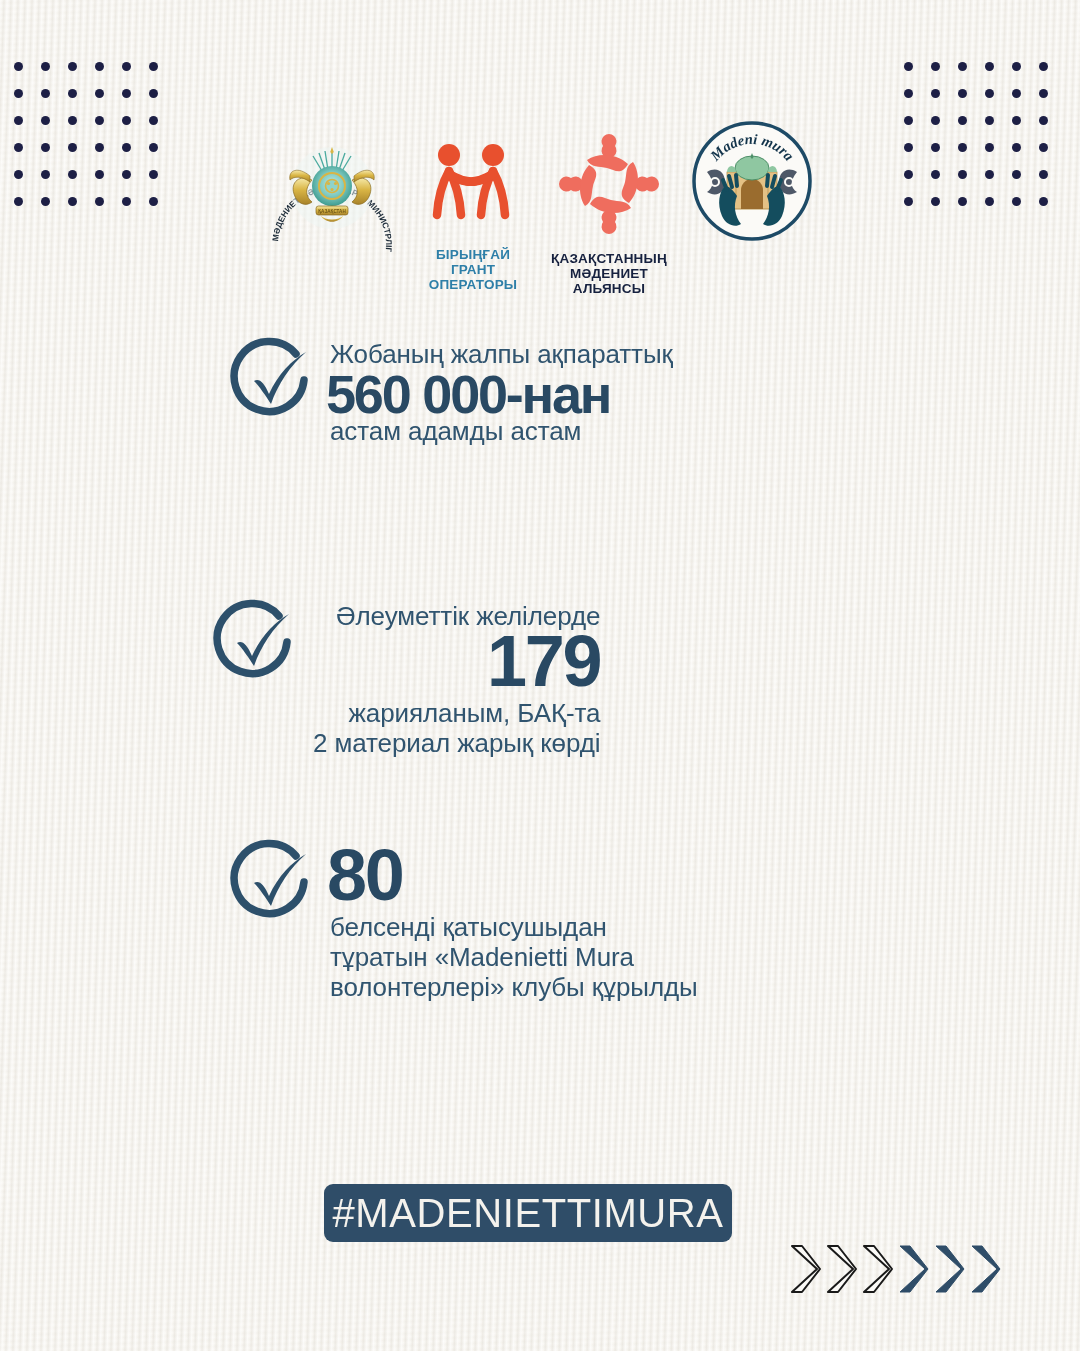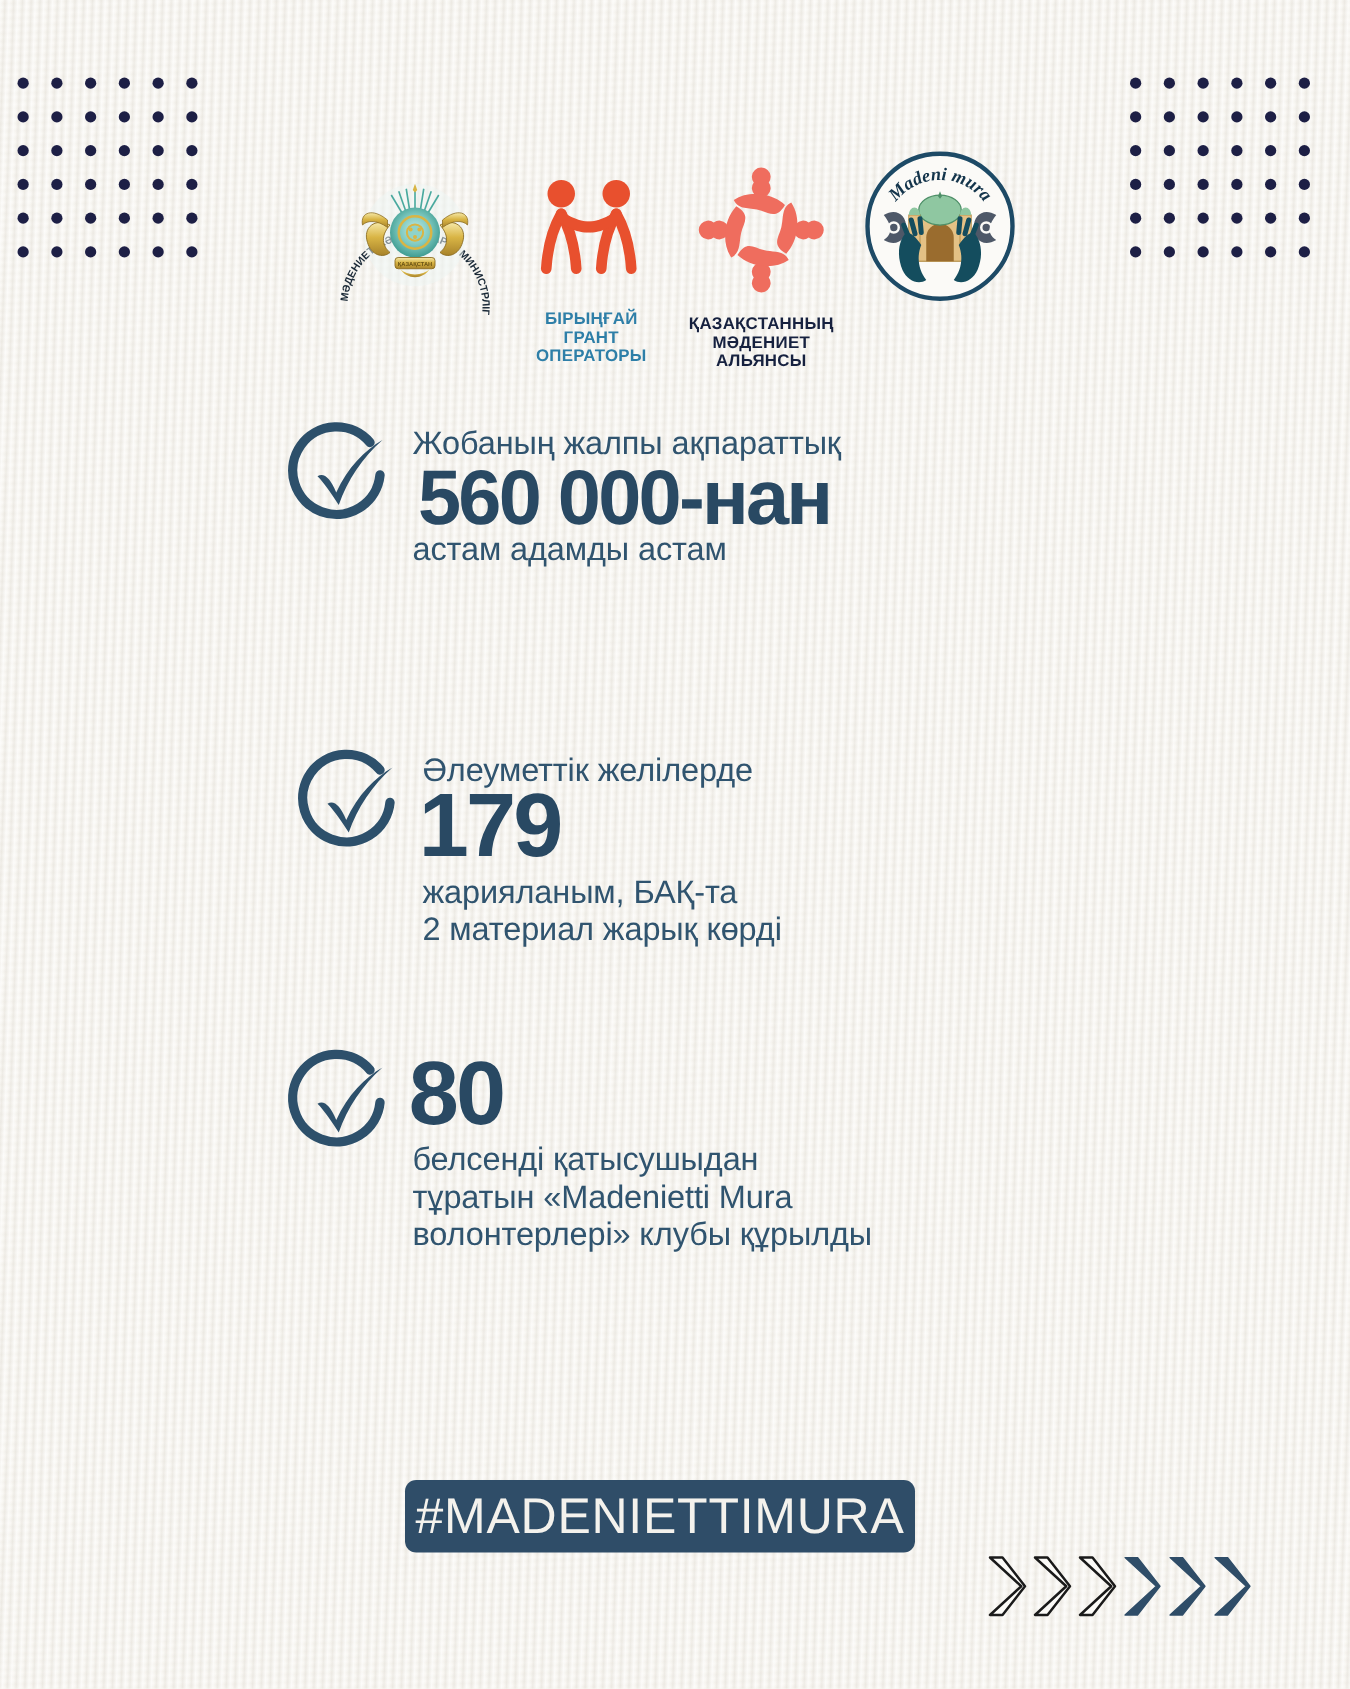--- a/index.html
+++ b/index.html
@@ -94,26 +94,26 @@
     line-height: 1.14;
     font-weight: 400;
     letter-spacing: -0.1px;
   }
   .big {
     color: #294963;
     font-weight: 800;
     letter-spacing: -2.2px;
     line-height: 0.99;
   }
-  #b1-big { font-size: 62px; margin: -2px 0 -4px -4px; text-align: center; }
+  #b1-big { font-size: 54px; margin: -2px 0 -4px -4px; }
   #b2-big { font-size: 72px; margin: -6px 0 2px -3px; }
   #b3-big { font-size: 72px; margin: -2px 0 2px -3px; }
 
   #block-1 { top: 336px; left: 228px; }
-  #block-2 { top: 598px; left: 236px; }
+  #block-2 { top: 598px; left: 211px; text-align: right; }
   #block-3 { top: 838px; left: 228px; }
 
   
   #hashtag-pill {
     position: absolute;
     left: 324px;
     top: 1184px;
     width: 408px;
     height: 58px;
     background: #2f4d68;

